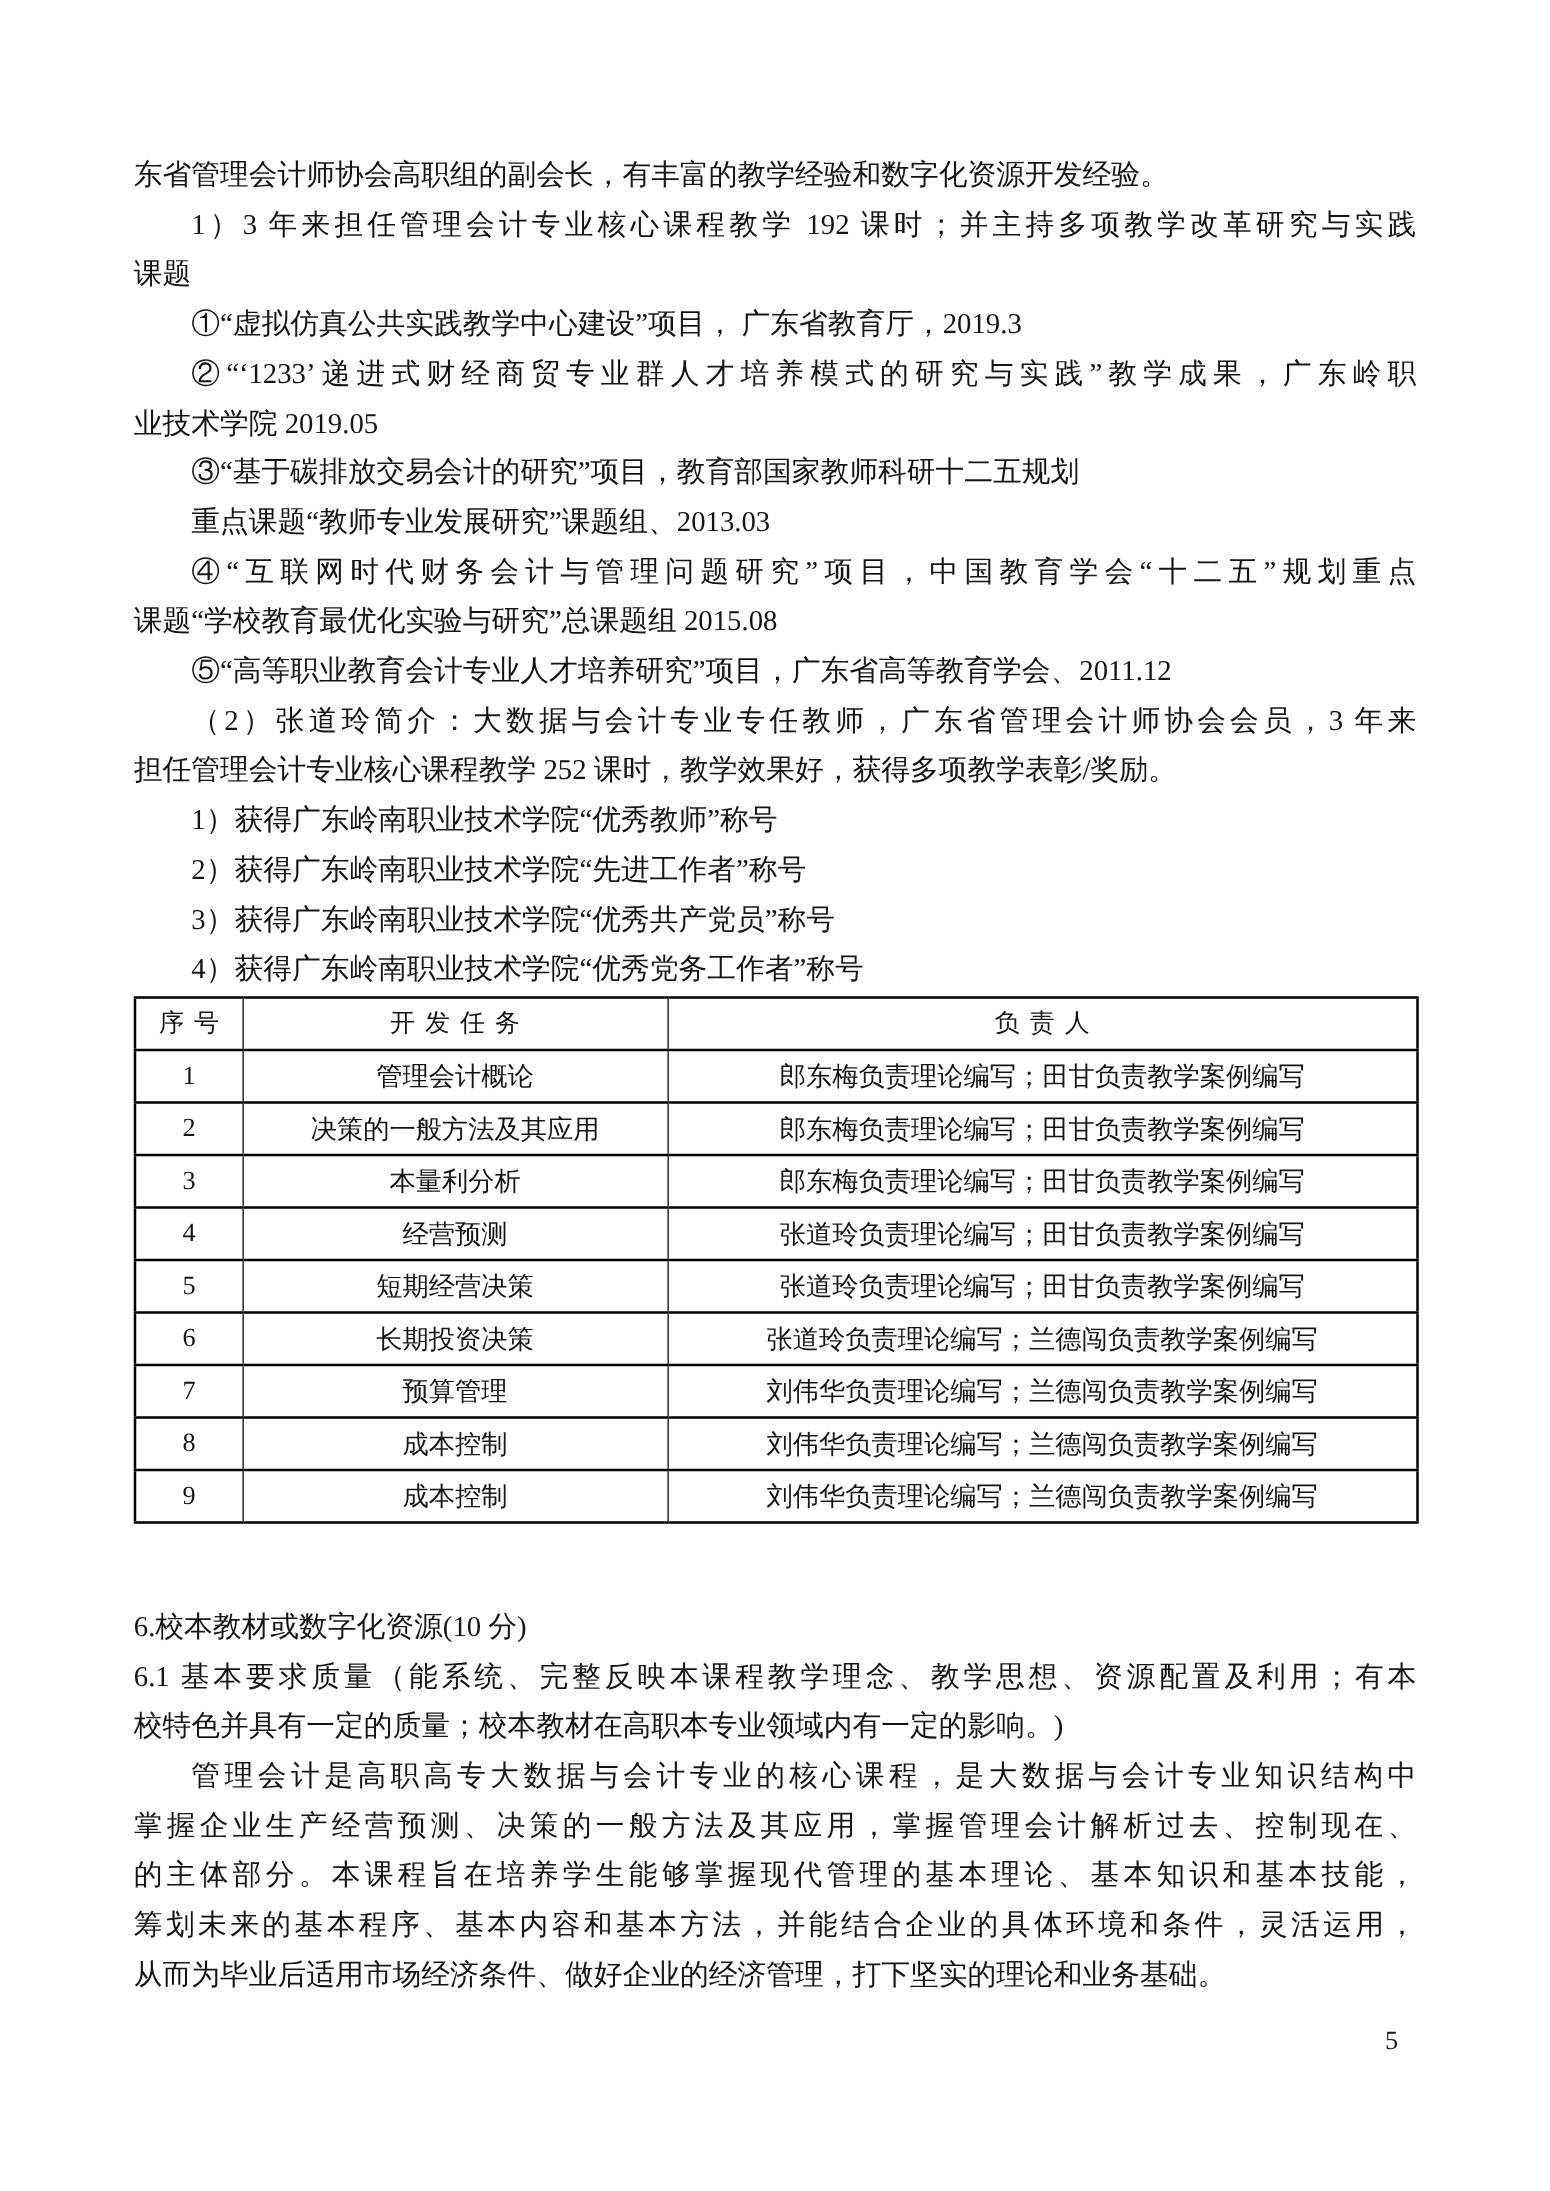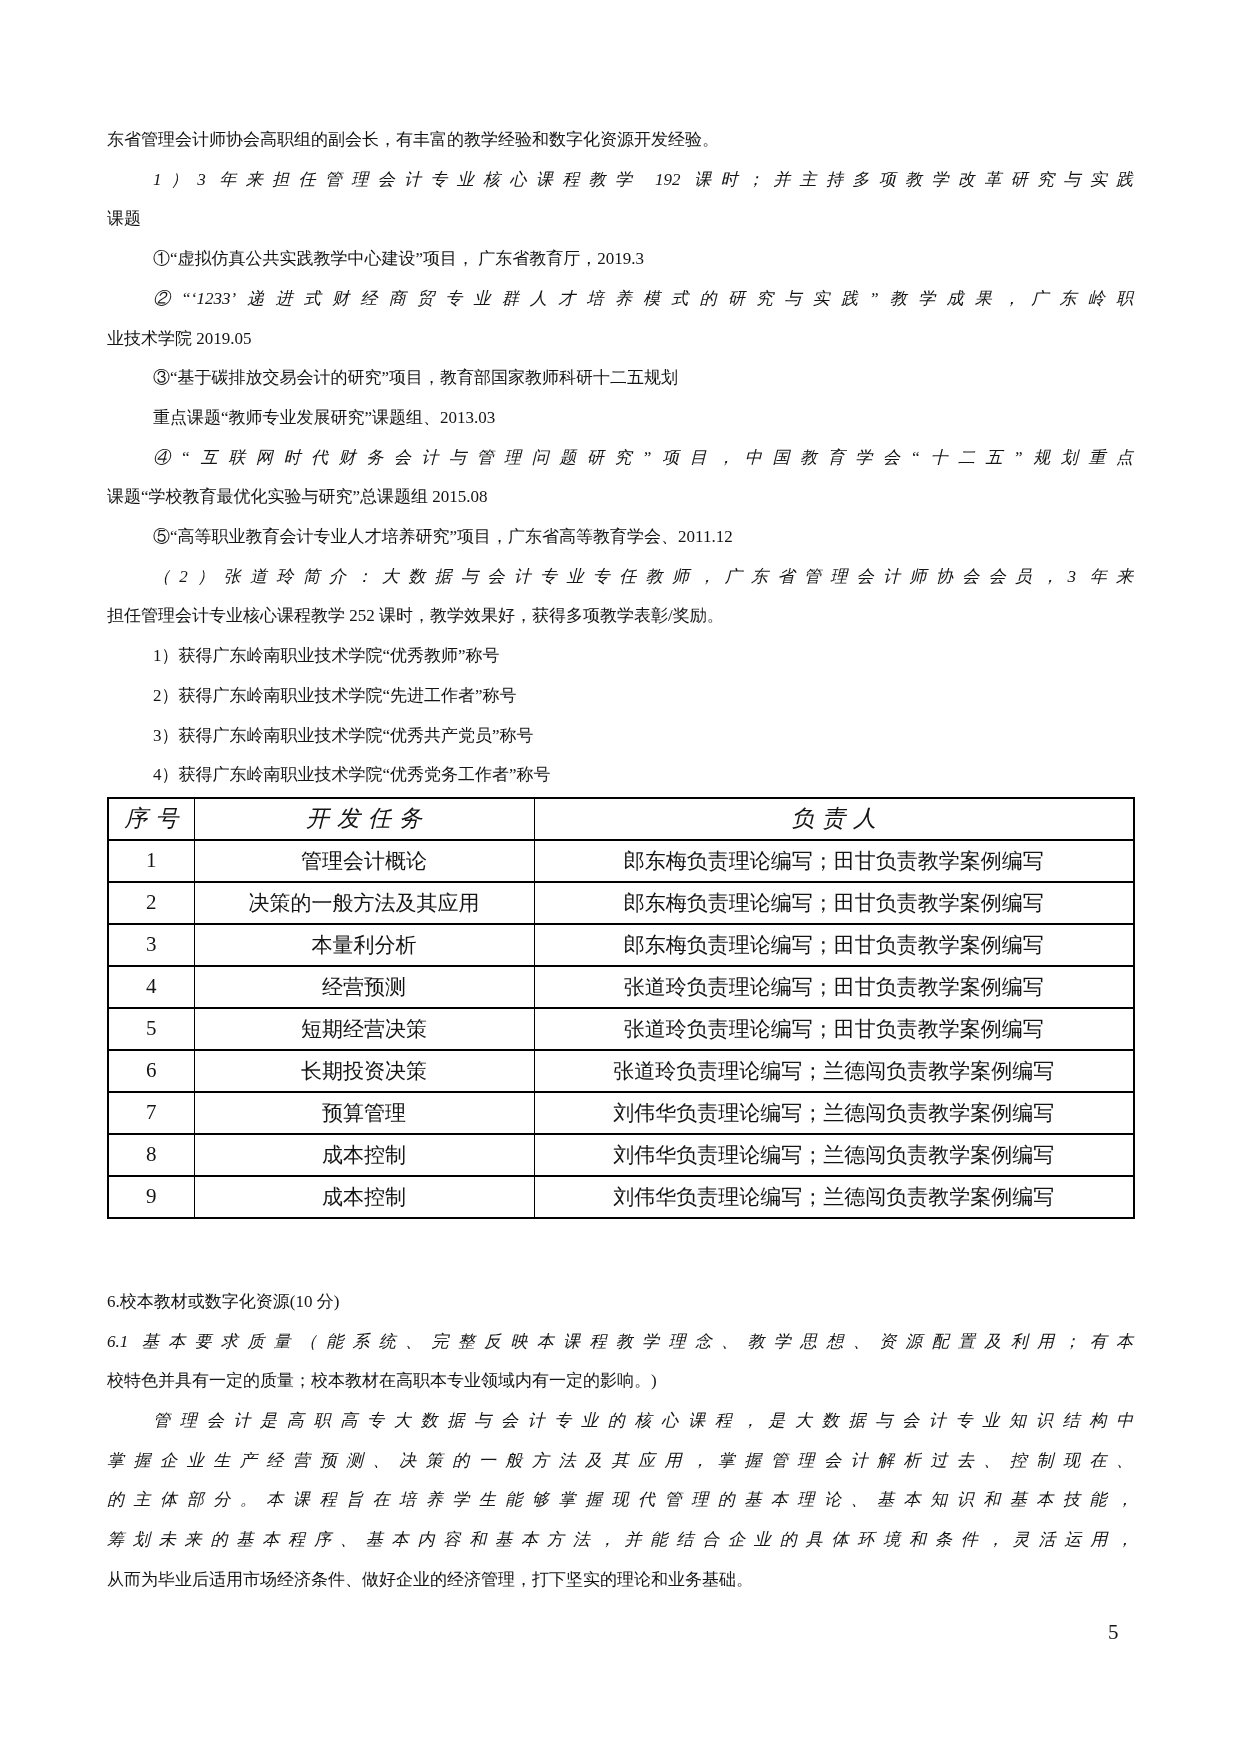--- a/index.html
+++ b/index.html
@@ -13,50 +13,49 @@
     overflow: hidden;
   }
   .content {
     position: absolute;
     left: 107px;
     top: 120px;
     width: 1026px;
   }
   .line {
     margin: 0;
-    font-size: 17px;
+    font-size: 23px;
     line-height: 39.7px;
     white-space: nowrap;
     text-align: left;
   }
   .line.indent { text-indent: 46px; }
   .line.fill {
     white-space: normal;
     text-align: justify;
     text-align-last: justify;
-    font-style: italic;
   }
   table.dev-table {
     border-collapse: collapse;
     width: 1026px;
     margin-top: 2px;
     table-layout: fixed;
   }
   table.dev-table th, table.dev-table td {
     border: 1px solid #000;
     border-top: 2px solid #000;
     border-bottom: 2px solid #000;
     height: 40px;
     padding: 0;
     text-align: center;
     vertical-align: middle;
     font-weight: normal;
   }
   table.dev-table { border: 2px solid #000; }
-  table.dev-table th { font-size: 23px; letter-spacing: 8px; text-indent: 8px; font-style: italic; }
+  table.dev-table th { font-size: 20px; letter-spacing: 8px; text-indent: 8px; }
   table.dev-table td { font-size: 21px; }
   col.c-index { width: 86px; }
   col.c-task  { width: 340px; }
   col.c-owner { width: 600px; }
   .section-after { margin-top: 63px; }
   .page-number {
     position: absolute;
     left: 1108px;
     top: 1620px;
     font-size: 21px;

